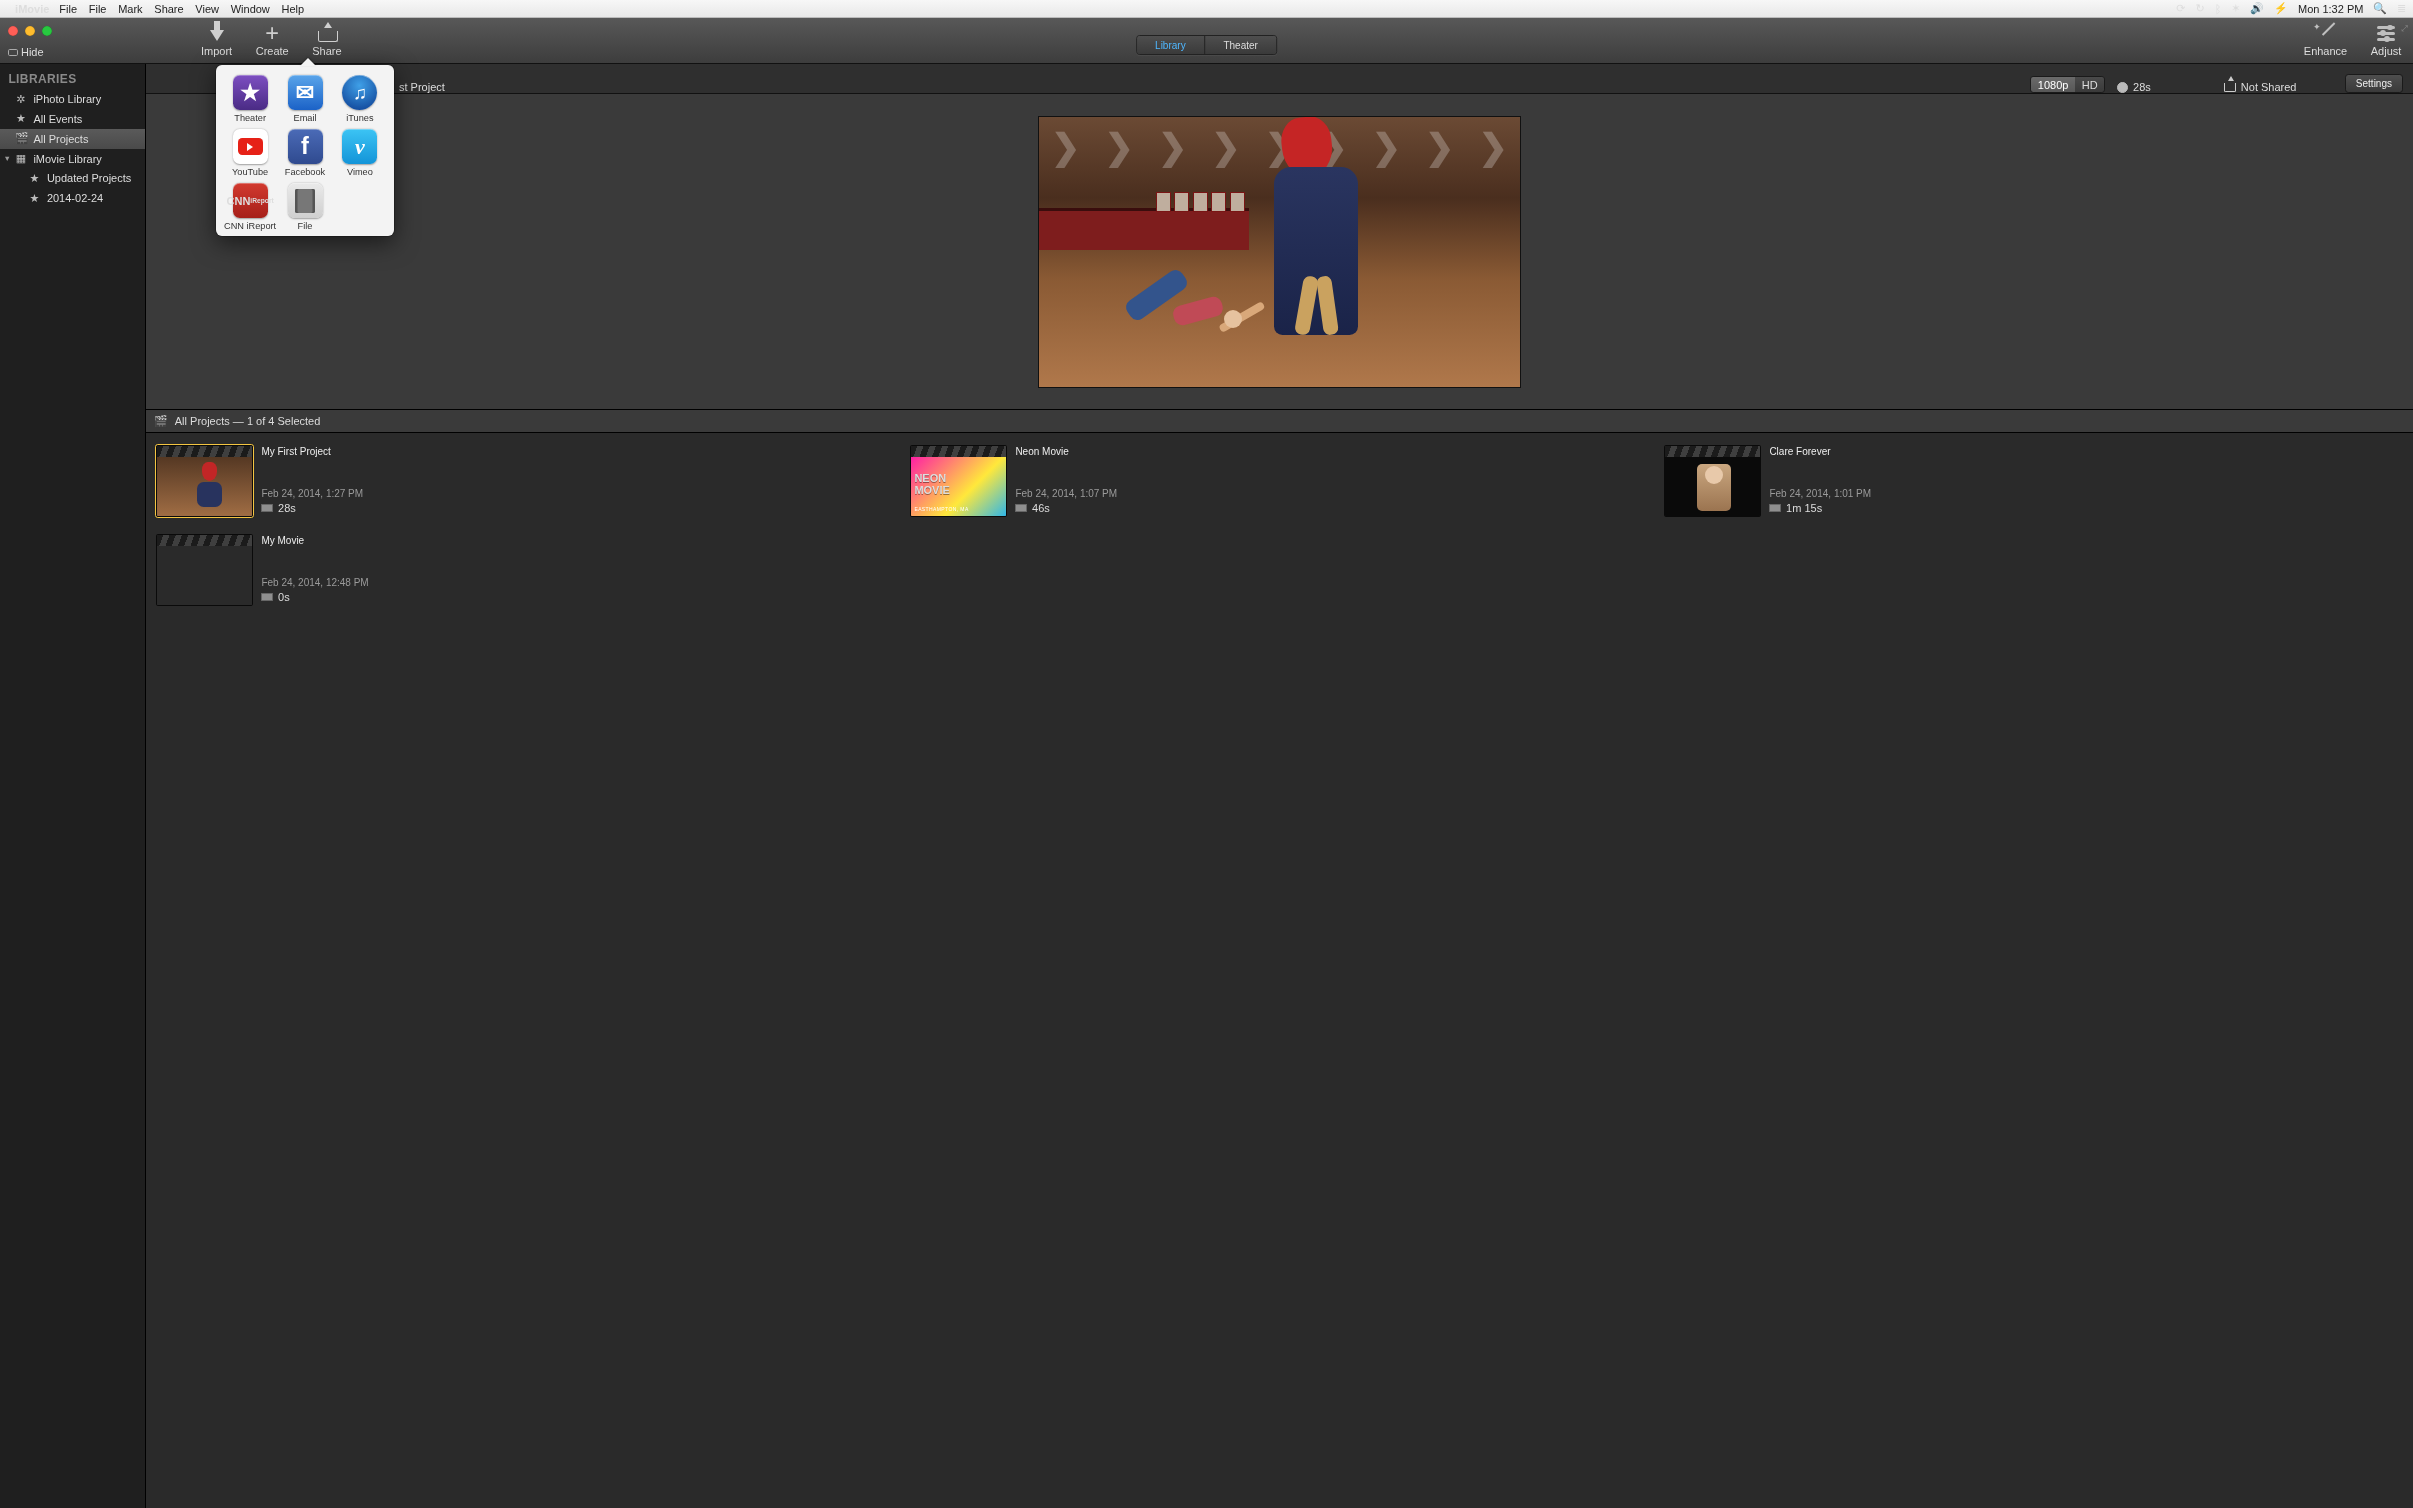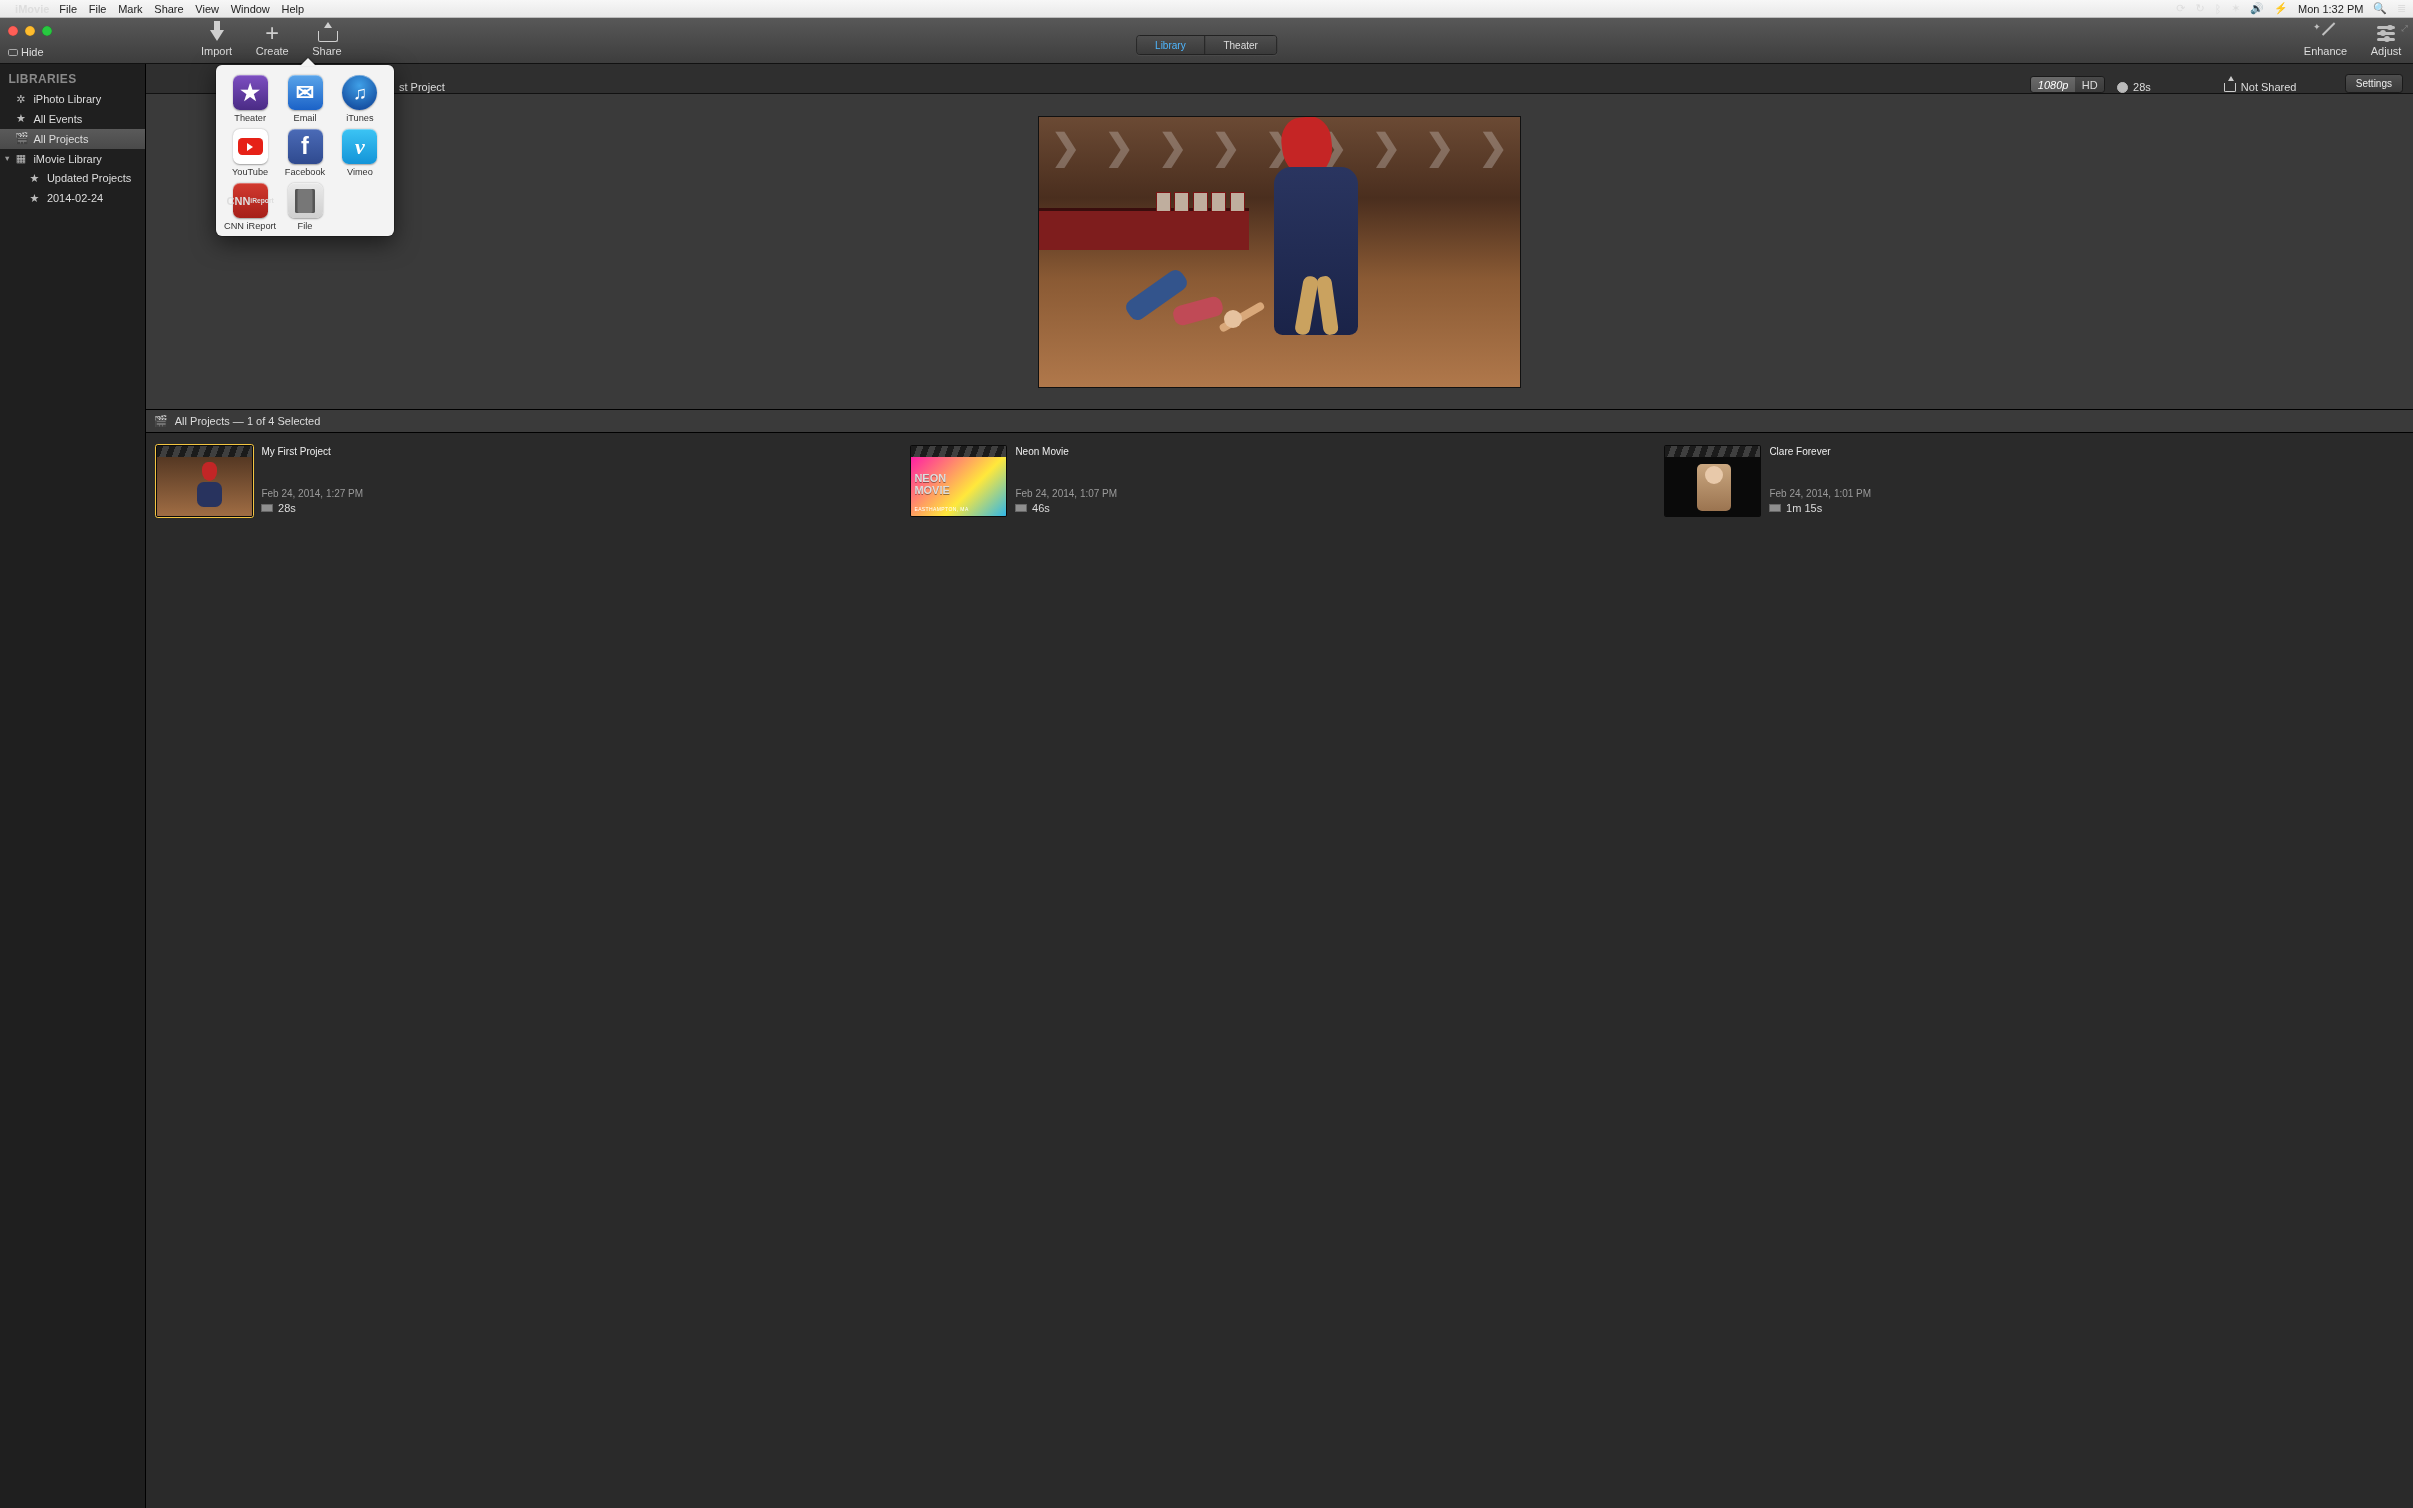--- a/index.html
+++ b/index.html
@@ -36,21 +36,21 @@
   .sb-item .ic{width:11.7px;text-align:center;color:#bbb;}
   .sb-sub{padding-left:28.5px;}
   .sb-exp{position:absolute;left:3.4px;color:#999;font-size:7.5px;margin-top:0.8px;}
   
   .main{position:absolute;top:46px;left:146px;right:0;bottom:0;background:#2a2a2a;}
   .info-bar{height:30px;background:#2f2f2f;border-bottom:0.8px solid #111;display:flex;align-items:flex-end;padding:0 10px;gap:11.7px;color:#ccc;}
   .info-bar .title{flex:0 0 auto;margin-left:243px;}
   .info-bar .spacer{flex:1;}
   .pill{display:inline-flex;align-items:center;border:0.8px solid #1a1a1a;border-radius:3.4px;overflow:hidden;font-size:9.2px;}
   .pill span{padding:1.7px 6.7px;background:linear-gradient(#4a4a4a,#3a3a3a);color:#ddd;}
-  .pill span.active{background:linear-gradient(#6a6a6a,#575757);color:#fff;font-style:italic;}
+  .pill span.active{background:linear-gradient(#6a6a6a,#575757);color:#fff;}
   .dur{display:flex;align-items:center;gap:5px;color:#ccc;}
   .clock{width:11px;height:11px;border:1.3px solid #bbb;border-radius:50%;position:relative;background:#bbb;}
   .share-status{display:flex;align-items:center;gap:5px;color:#ccc;}
   .settings-btn{background:linear-gradient(#4e4e4e,#3a3a3a);border:0.8px solid #1a1a1a;border-radius:3.4px;padding:3.4px 10px;color:#eee;font-size:10px;}
   
   .preview-area{height:315px;display:flex;align-items:center;justify-content:center;background:#3a3a3a;}
   .preview{width:483px;height:272px;background:linear-gradient(180deg,#6b4a34 0%,#4a2e1e 30%,#8a5a34 60%,#b0784b 100%);position:relative;overflow:hidden;border:0.8px solid #111;}
   .preview .chev-row{position:absolute;top:10px;left:0;right:0;height:39px;display:flex;}
   .preview .chev-row span{flex:1;font-size:35px;color:rgba(255,255,255,.25);text-align:center;line-height:39px;font-weight:700;}
   .preview .santa-hat{position:absolute;top:0;left:243px;width:50px;height:60px;background:#c52525;border-radius:40% 40% 50% 50%;transform:rotate(-6deg);}
@@ -332,20 +332,34 @@
           </div>
         <div class="proj-info">
           <span class="title">Clare Forever</span>
           <span class="date">Feb 24, 2014, 1:01 PM</span>
           <span class="len">
               <span class="film"></span>
               <span>1m 15s</span>
             </span>
         </div>
       </div>
+      <div class="proj">
+        <div class="thumb">
+            <div class="slate"></div>
+            <div class="img4"></div>
+          </div>
+        <div class="proj-info">
+          <span class="title">My Movie</span>
+          <span class="date">Feb 24, 2014, 12:48 PM</span>
+          <span class="len">
+              <span class="film"></span>
+              <span>0s</span>
+            </span>
+        </div>
+      </div>
     </div>
   </div>
 </div>
 
 <div class="popover">
   <div class="pop-grid">
     <div class="pop-item">
         <div class="pic star"></div>
         <span class="lbl">Theater</span>
       </div>

